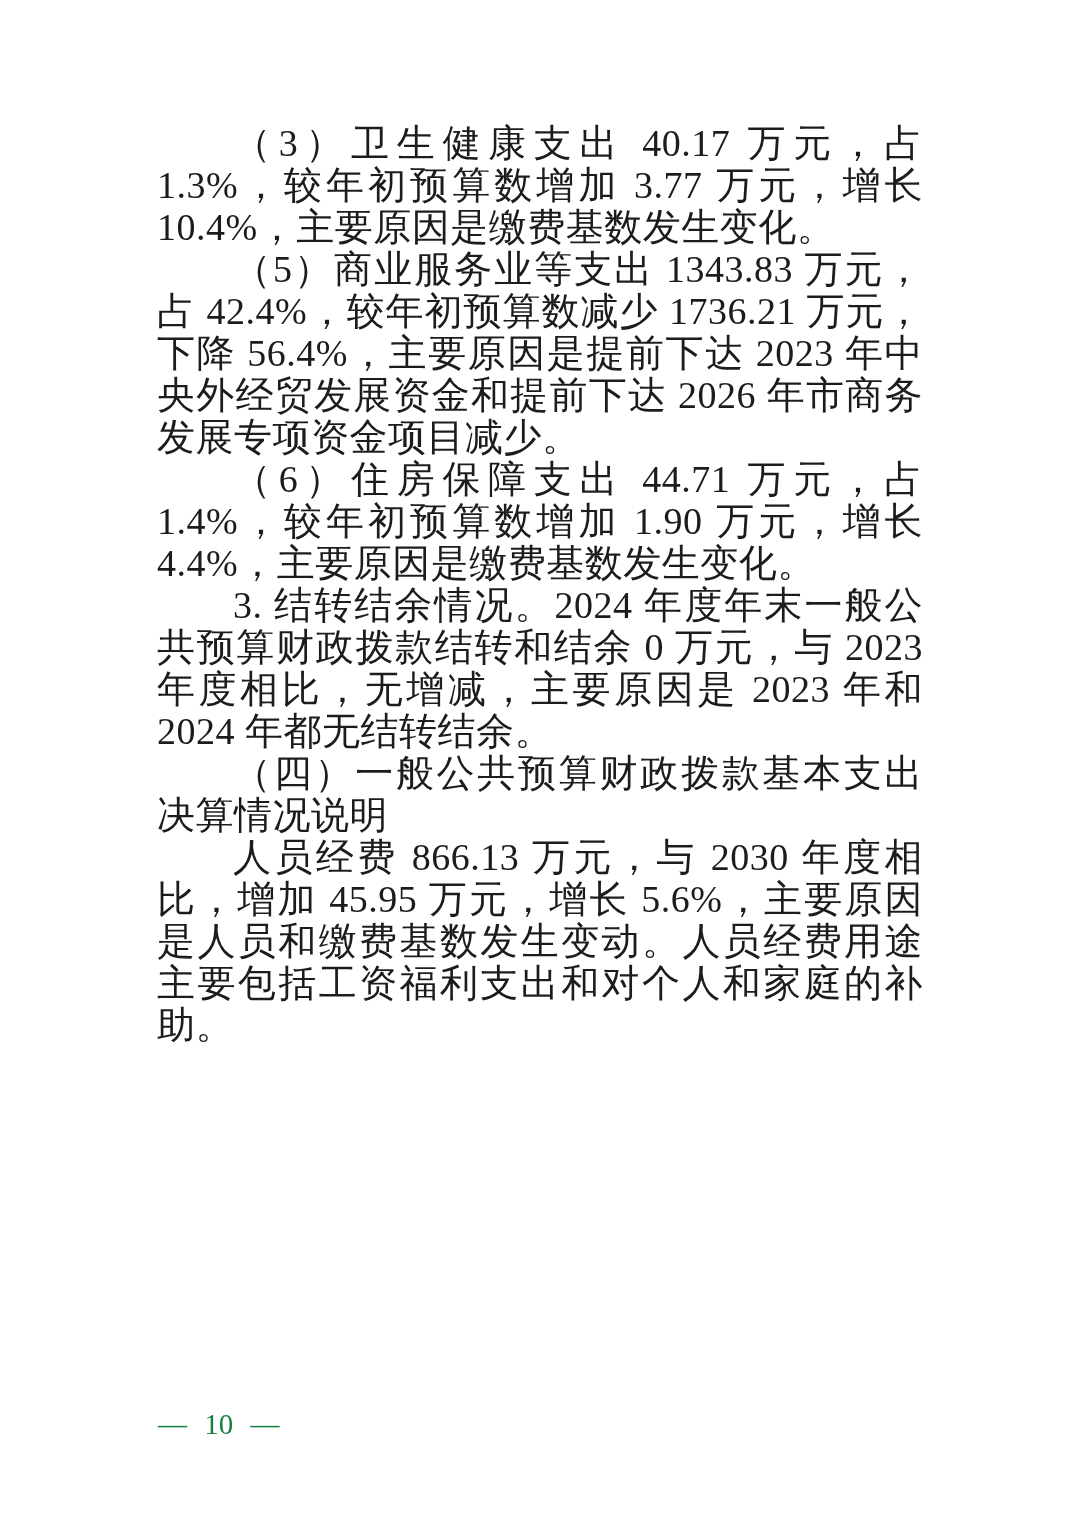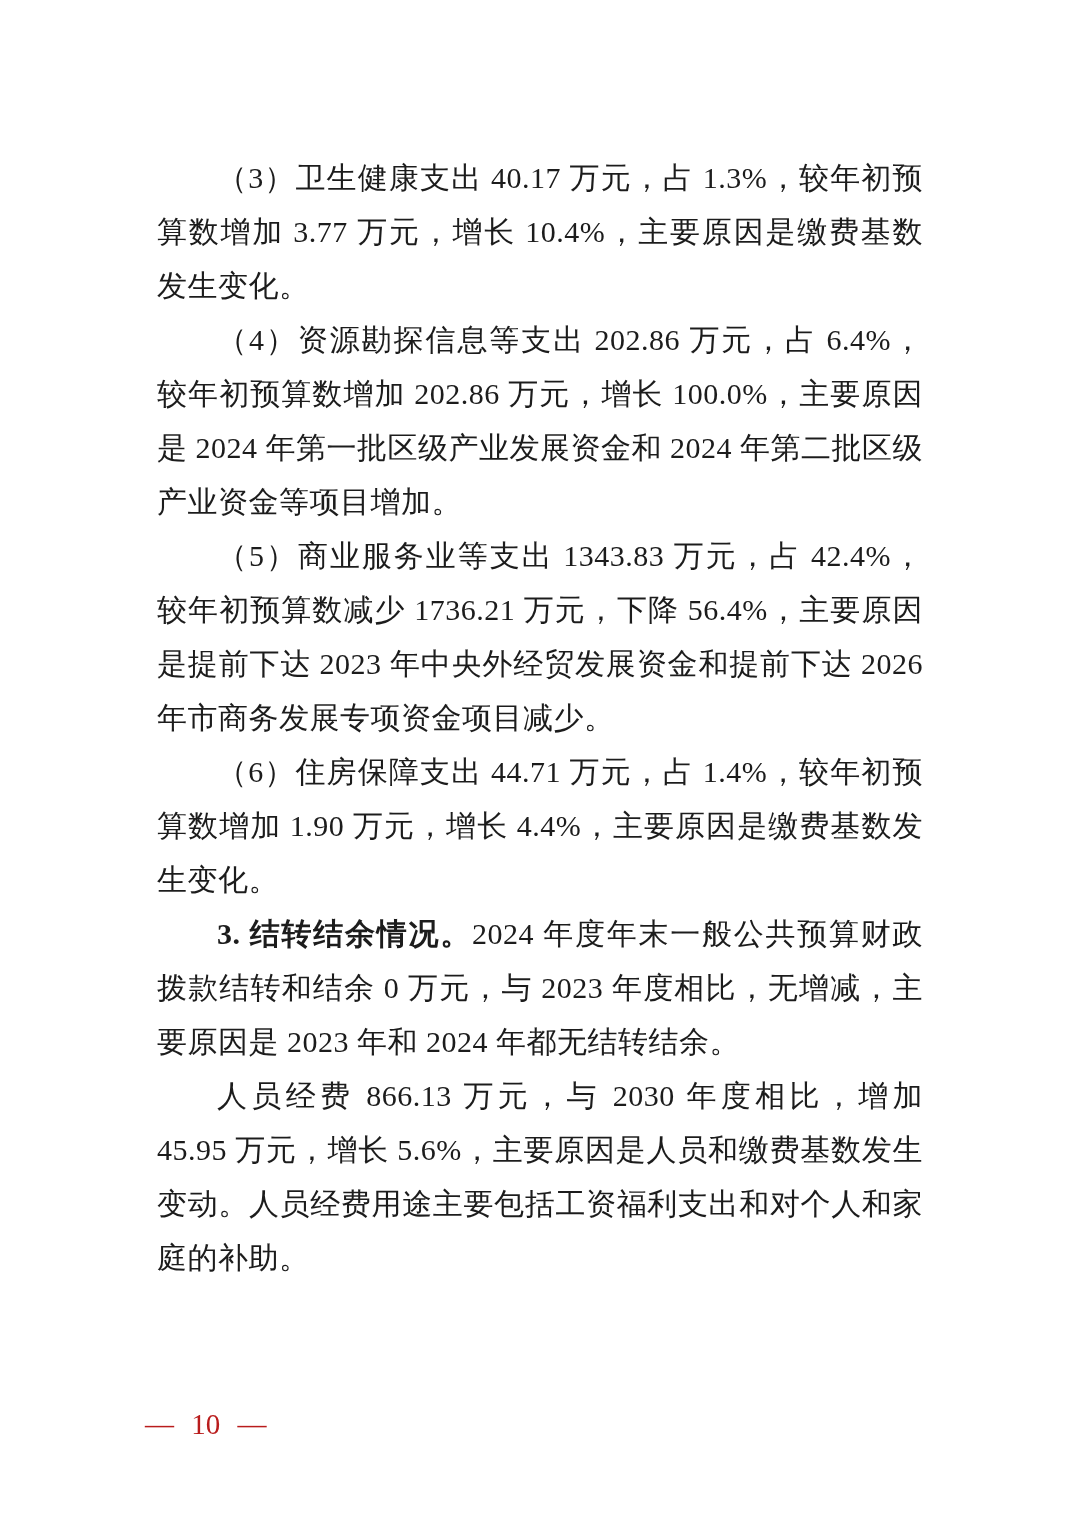--- a/index.html
+++ b/index.html
@@ -12,62 +12,62 @@
     width: 1075px;
     height: 1520px;
     background: #ffffff;
     overflow: hidden;
     font-family: "Liberation Serif", "DejaVu Serif", serif;
     color: #1c1c1c;
   }
   .content {
     position: absolute;
     left: 157px;
-    top: 151px;
+    top: 122px;
     width: 766px;
-    font-size: 30px;
-    line-height: 54px;
+    font-size: 38px;
+    line-height: 42px;
     text-align: justify;
     text-justify: inter-character;
     letter-spacing: 0.5px;
   }
   .para {
     margin: 0;
     padding: 0;
     text-indent: 2em;
   }
   .lead {
-    font-weight: bold;
+    font-weight: normal;
   }
   .footer {
     position: absolute;
-    left: 145px;
+    left: 158px;
     top: 1404px;
     font-size: 29px;
     line-height: 40px;
     word-spacing: 10px;
-    color: #b91c1c;
+    color: #15803d;
   }
 </style>
 </head>
 <body>
 
 <div class="page">
   <div class="content">
 
     <p class="para"><span class="lead"></span><span>（3）卫生健康支出 40.17 万元，占 1.3%，较年初预算数增加 3.77 万元，增长 10.4%，主要原因是缴费基数发生变化。</span></p>
 
-    <p class="para"><span class="lead"></span><span>（4）资源勘探信息等支出 202.86 万元，占 6.4%，较年初预算数增加 202.86 万元，增长 100.0%，主要原因是 2024 年第一批区级产业发展资金和 2024 年第二批区级产业资金等项目增加。</span></p>
 
     <p class="para"><span class="lead"></span><span>（5）商业服务业等支出 1343.83 万元，占 42.4%，较年初预算数减少 1736.21 万元，下降 56.4%，主要原因是提前下达 2023 年中央外经贸发展资金和提前下达 2026 年市商务发展专项资金项目减少。</span></p>
 
     <p class="para"><span class="lead"></span><span>（6）住房保障支出 44.71 万元，占 1.4%，较年初预算数增加 1.90 万元，增长 4.4%，主要原因是缴费基数发生变化。</span></p>
 
     <p class="para"><span class="lead">3. 结转结余情况。</span><span>2024 年度年末一般公共预算财政拨款结转和结余 0 万元，与 2023 年度相比，无增减，主要原因是 2023 年和 2024 年都无结转结余。</span></p>
 
+    <p class="para"><span class="lead">（四）一般公共预算财政拨款基本支出决算情况说明</span><span></span></p>
 
 
     <p class="para"><span class="lead"></span><span>人员经费 866.13 万元，与 2030 年度相比，增加 45.95 万元，增长 5.6%，主要原因是人员和缴费基数发生变动。人员经费用途主要包括工资福利支出和对个人和家庭的补助。</span></p>
 
   </div>
 
   <div class="footer">— 10 —</div>
 </div>
 
 </body></html>

